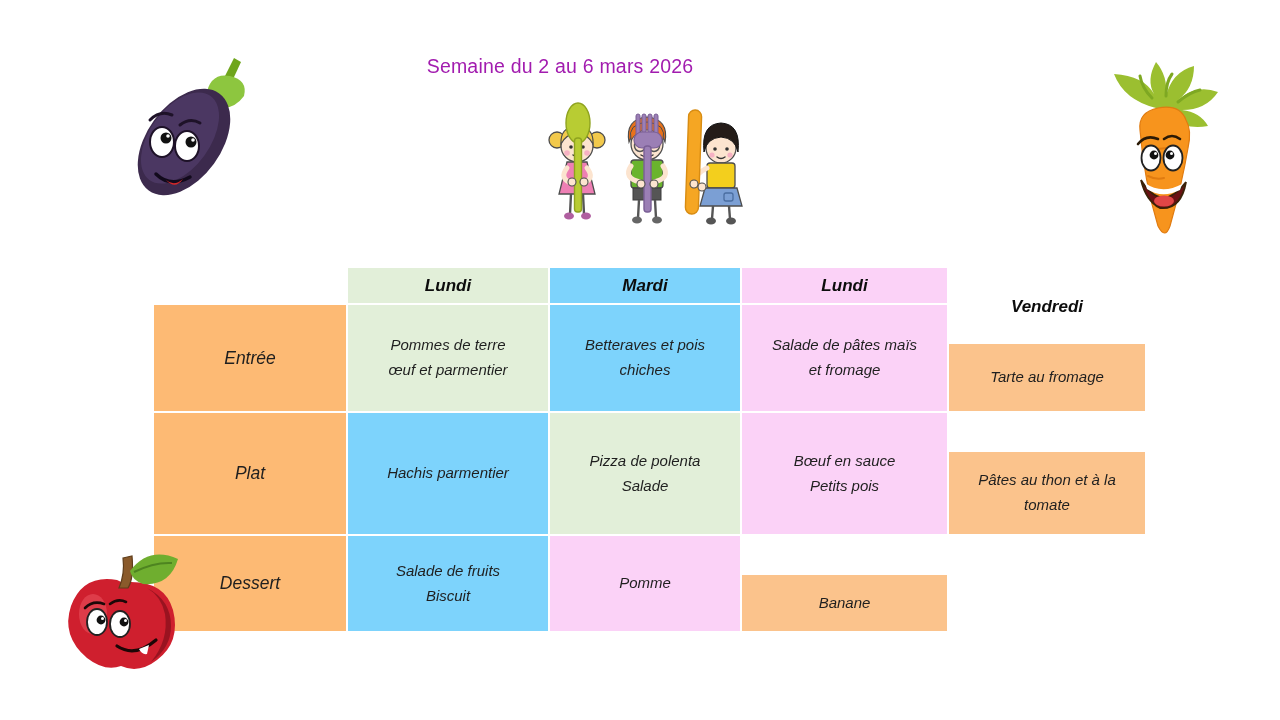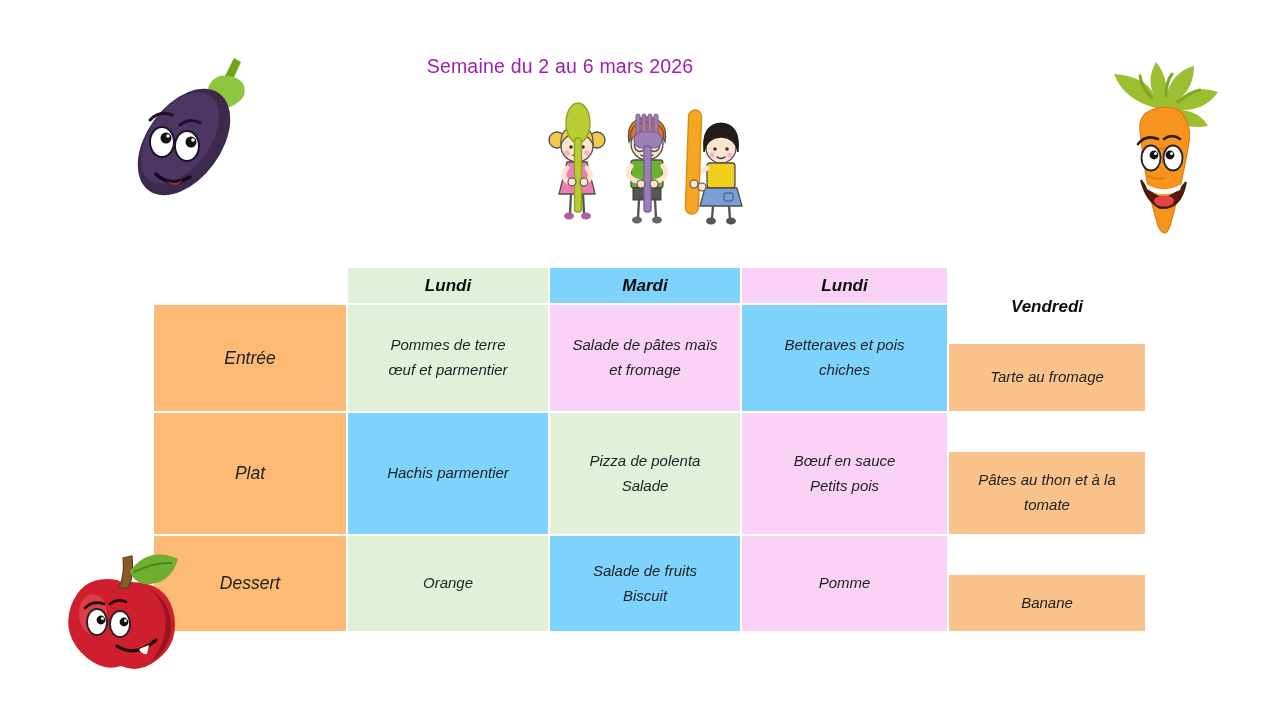--- a/index.html
+++ b/index.html
@@ -164,34 +164,33 @@
 <div class="menu-table">
   <div class="cell corner"></div>
   <div class="cell head c-mon">Lundi</div>
   <div class="cell head c-tue">Mardi</div>
   <div class="cell head c-thu">Lundi</div>
   <div class="cell head c-fri">Vendredi</div>
 
   <div class="cell rowlabel">Entrée</div>
   <div class="cell body-cell c-mon">Pommes de terre
 œuf et parmentier</div>
+  <div class="cell body-cell c-tue">Betteraves et pois
+chiches</div>
   <div class="cell body-cell c-thu">Salade de pâtes maïs
 et fromage</div>
-  <div class="cell body-cell c-tue">Betteraves et pois
-chiches</div>
   <div class="cell body-cell c-fri">Tarte au fromage</div>
 
   <div class="cell rowlabel">Plat</div>
   <div class="cell body-cell c-tue">Hachis parmentier</div>
   <div class="cell body-cell c-mon">Pizza de polenta
 Salade</div>
   <div class="cell body-cell c-thu">Bœuf en sauce
 Petits pois</div>
   <div class="cell body-cell c-fri">Pâtes au thon et à la
 tomate</div>
 
   <div class="cell rowlabel">Dessert</div>
-  <div class="cell body-cell c-mon">Orange</div>
   <div class="cell body-cell c-tue">Salade de fruits
 Biscuit</div>
   <div class="cell body-cell c-thu">Pomme</div>
   <div class="cell body-cell c-fri">Banane</div>
 </div>
 
 </body></html>

